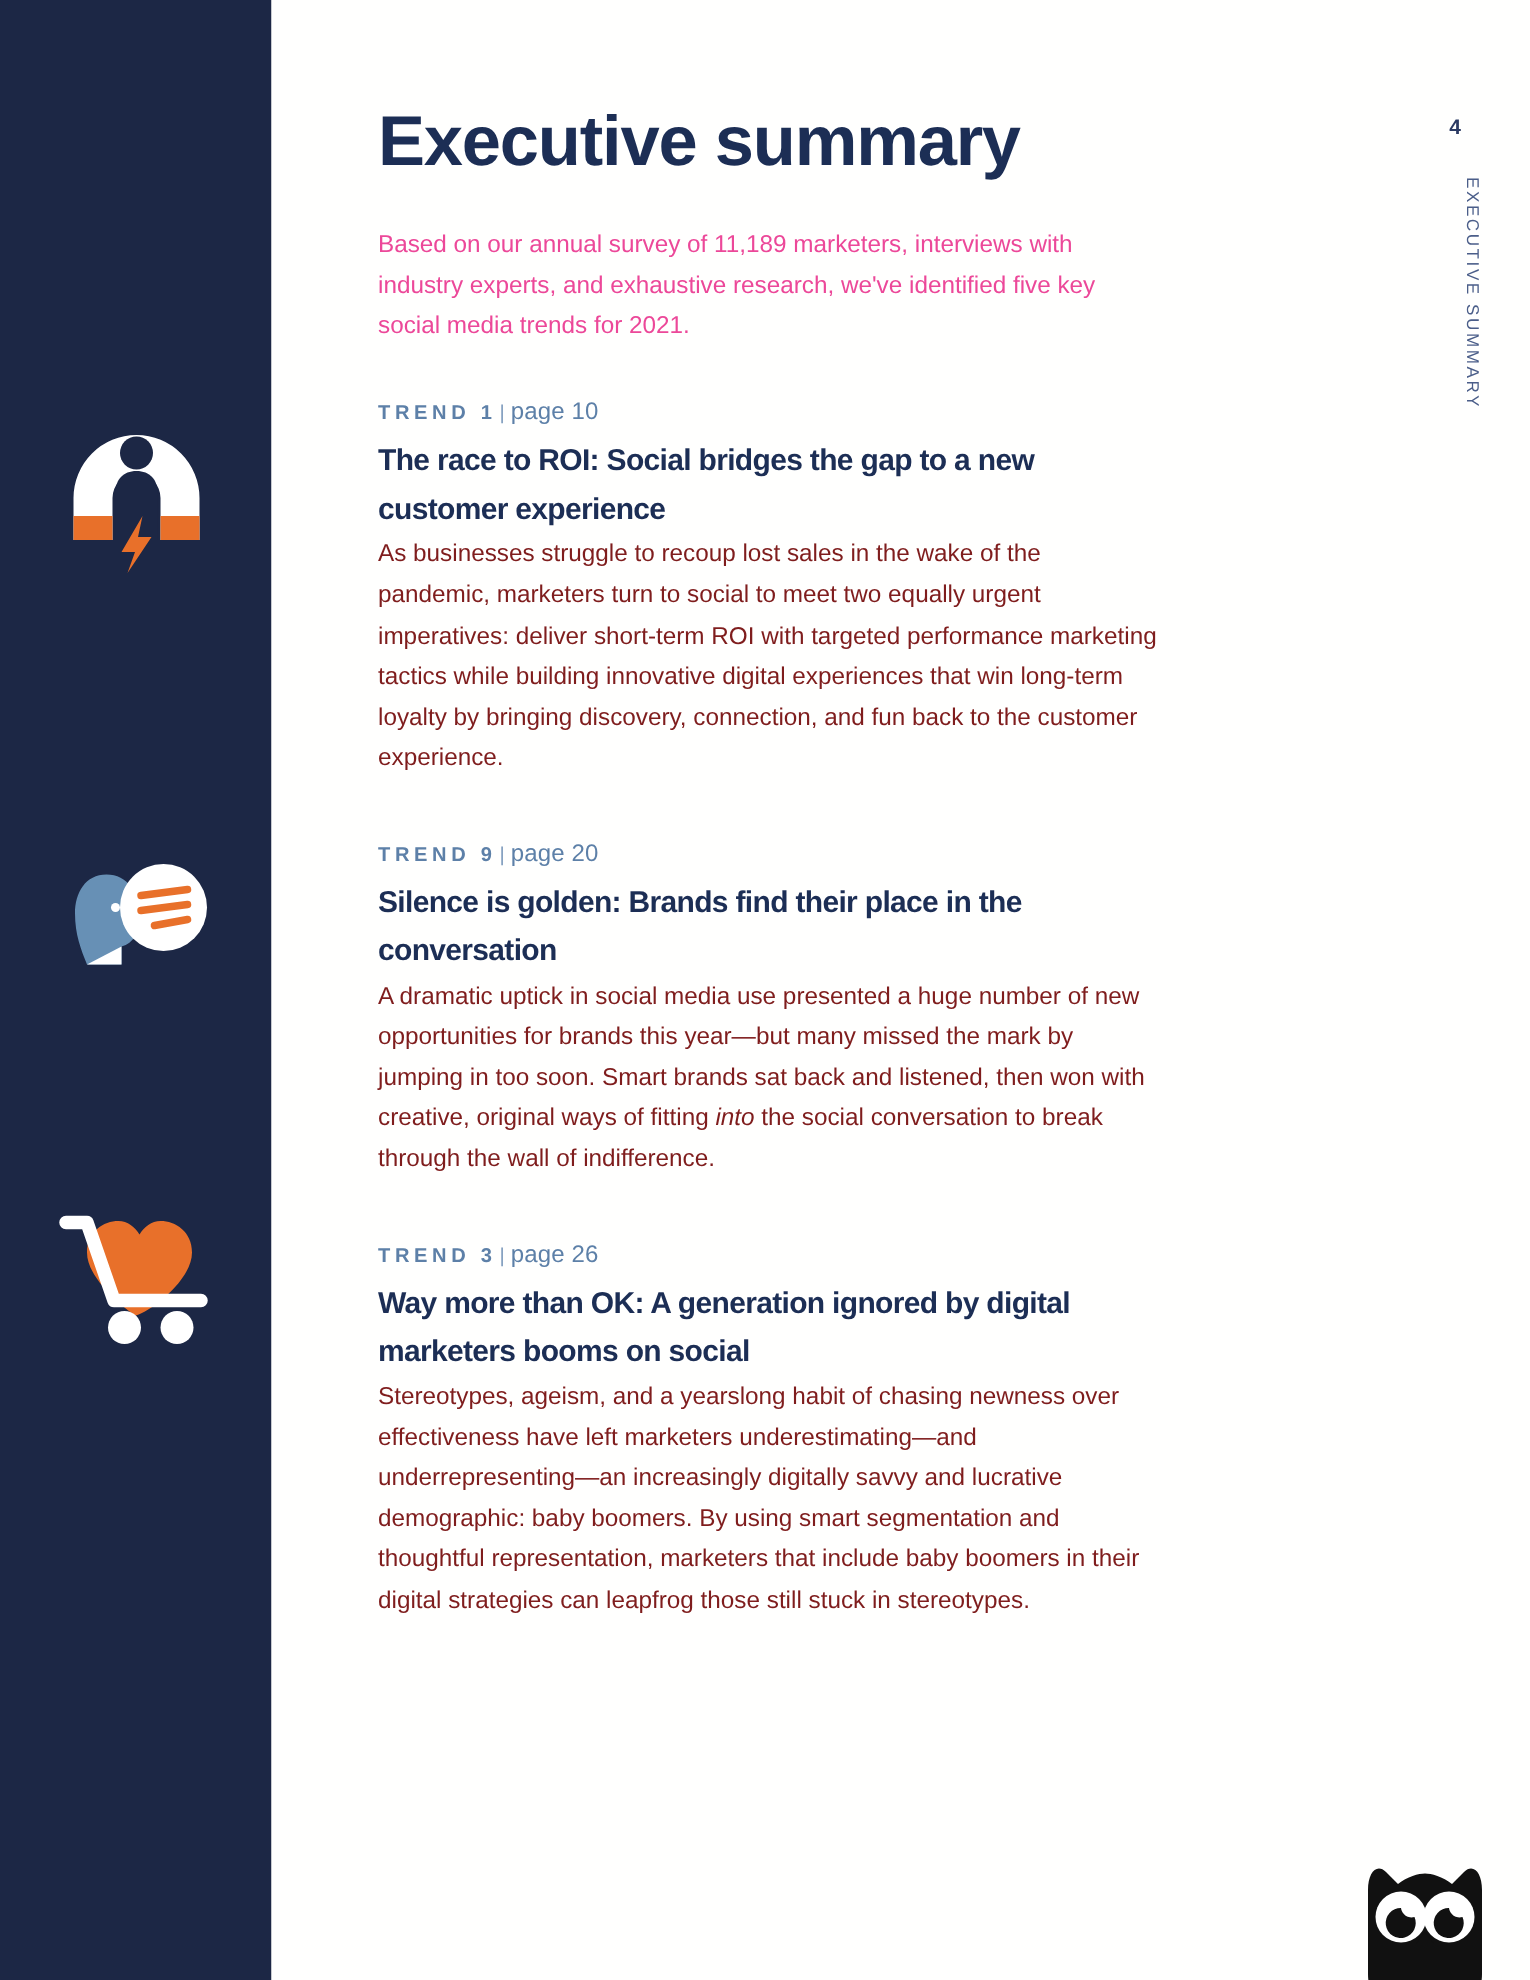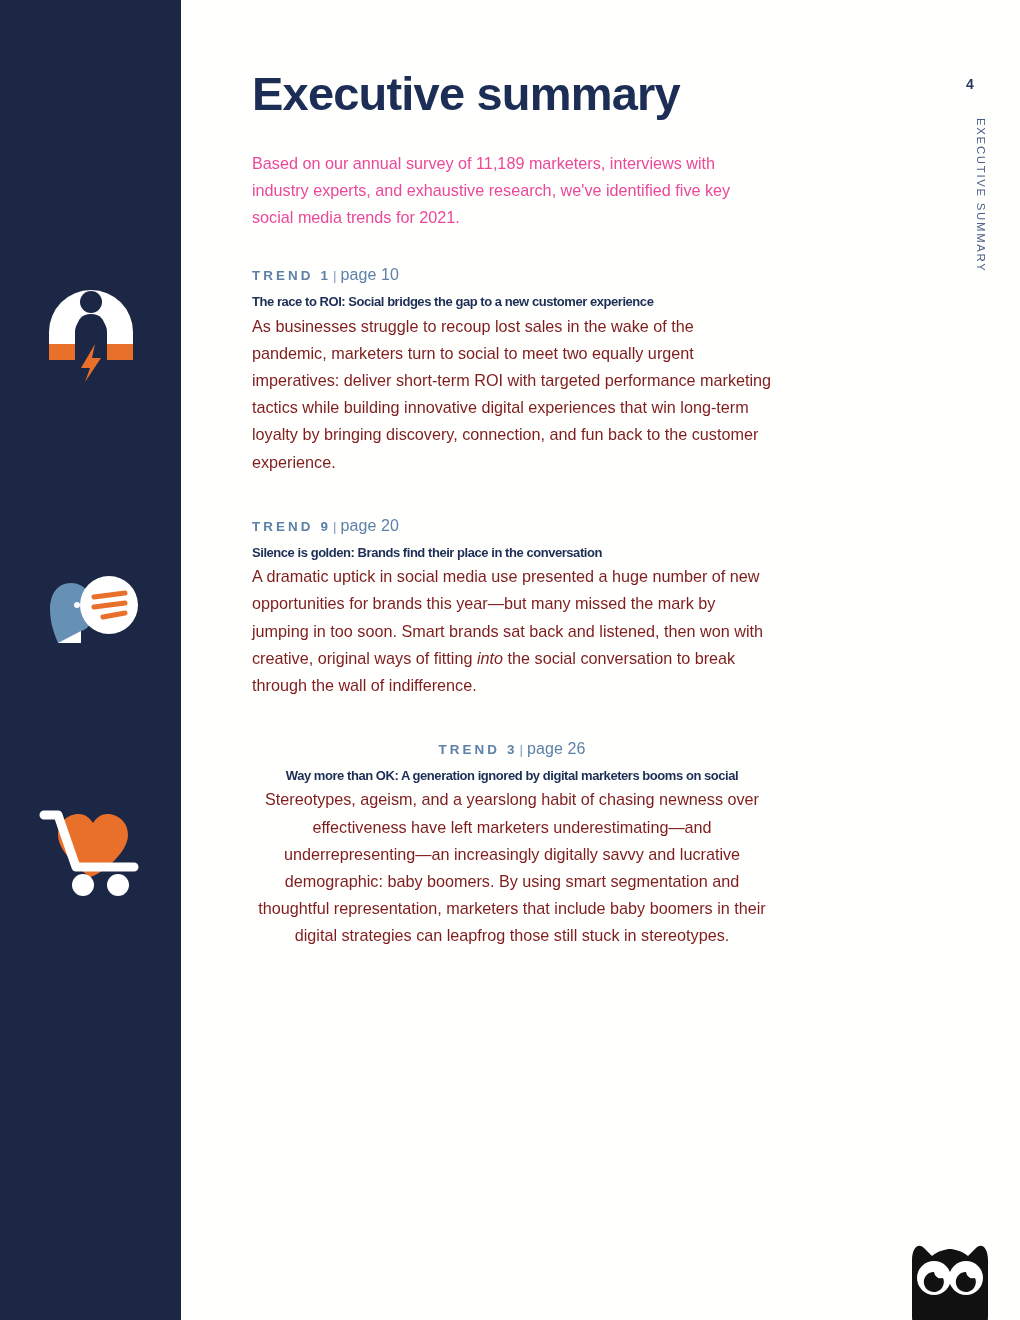--- a/index.html
+++ b/index.html
@@ -70,21 +70,21 @@
     line-height: 1.68;
     color: #ec4899;
     font-weight: 400;
   }
 
   
   .trend {
     padding-top: 34px;
   }
   .trend.t2 { padding-top: 40px; }
-  .trend.t3 { padding-top: 40px; text-align: center; }
+  .trend.t3 { padding-top: 40px; }
 
   .trend-eyebrow {
     font-size: 13.4px;
     font-weight: 700;
     letter-spacing: 3.1px;
     color: #5d80a8;
     line-height: 1.2;
     margin: 0 0 7px 0;
     white-space: nowrap;
   }
@@ -96,21 +96,21 @@
   }
   .trend-eyebrow .pageref {
     font-weight: 400;
     letter-spacing: 0.1px;
     font-size: 16px;
     color: #5d80a8;
   }
 
   .trend-heading {
     margin: 0;
-    font-size: 13px;
+    font-size: 20px;
     line-height: 1.62;
     font-weight: 700;
     color: #1c2e55;
     letter-spacing: -0.45px;
   }
 
   .trend-body {
     margin: 0;
     font-size: 16.2px;
     line-height: 1.68;

